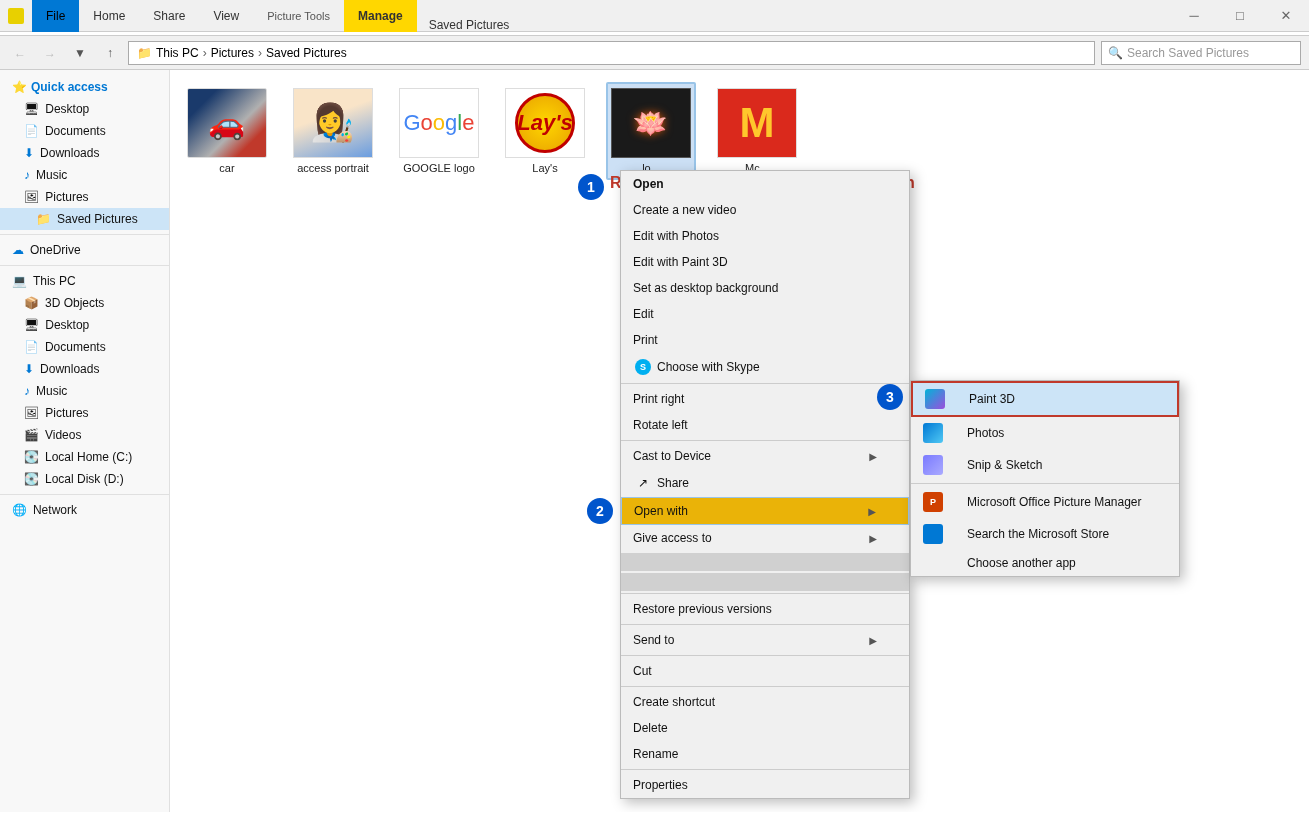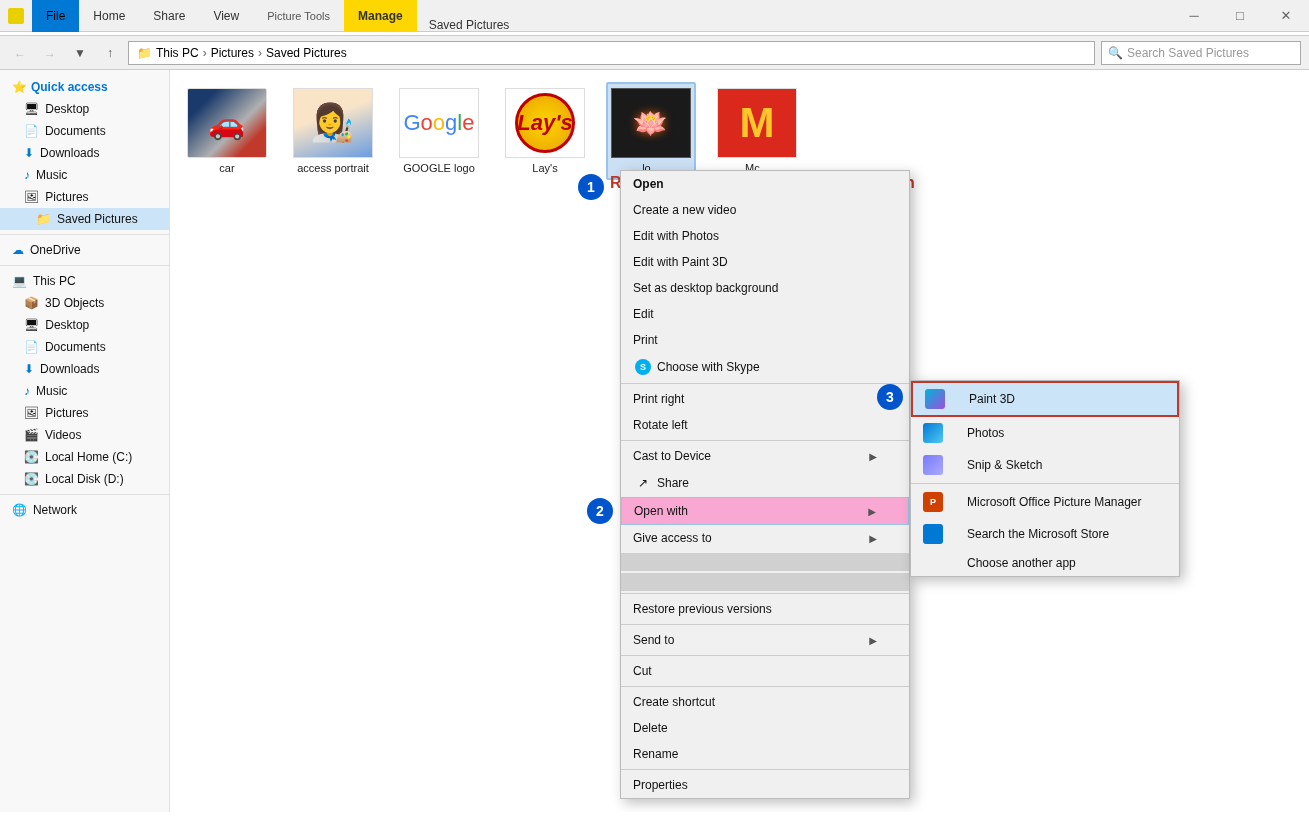--- a/index.html
+++ b/index.html
@@ -208,21 +208,21 @@
     .ctx-item {
       padding: 6px 32px 6px 12px;
       cursor: pointer;
       color: #111;
       display: flex;
       align-items: center;
       justify-content: center;
       position: relative;
     }
     .ctx-item.highlighted { background: #cce4f7; }
-    .ctx-item.open-with-item { background: #f9a8d4; border: 1px solid #99c4e8; }
+    .ctx-item.open-with-item { background: #eab308; border: 1px solid #99c4e8; }
     .ctx-item .ctx-icon {
       width: 20px;
       height: 16px;
       display: inline-flex;
       align-items: center;
       justify-content: center;
       margin-right: 4px;
       font-size: 14px;
       flex-shrink: 0;
     }

